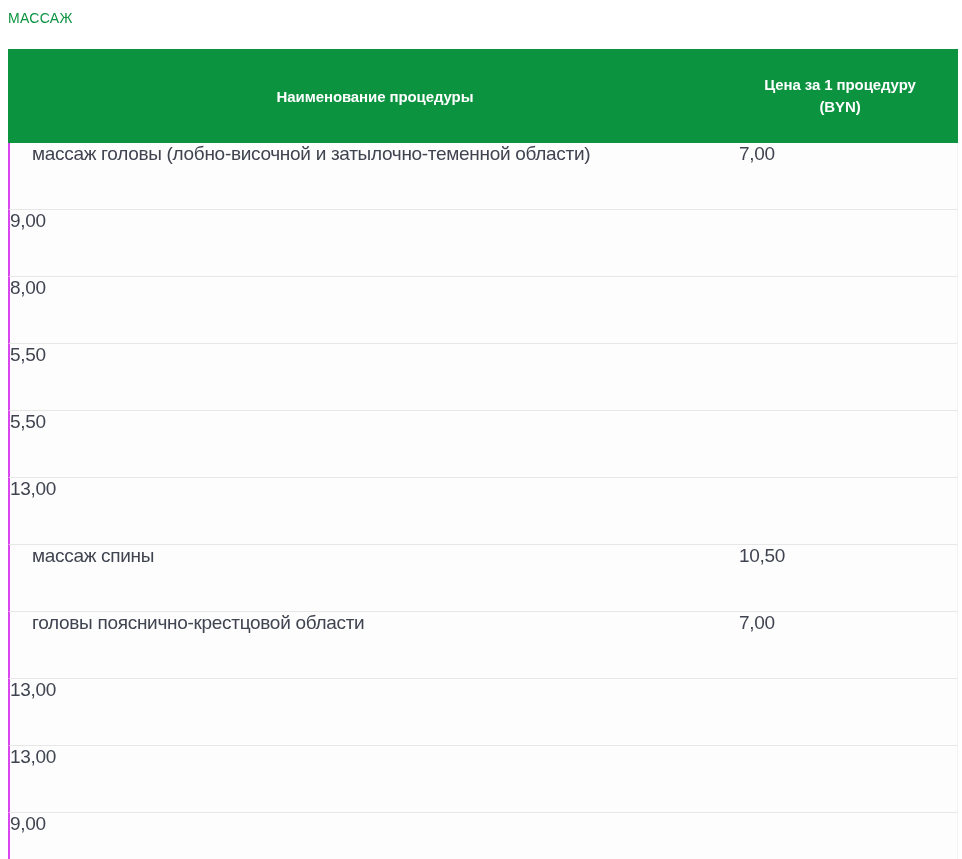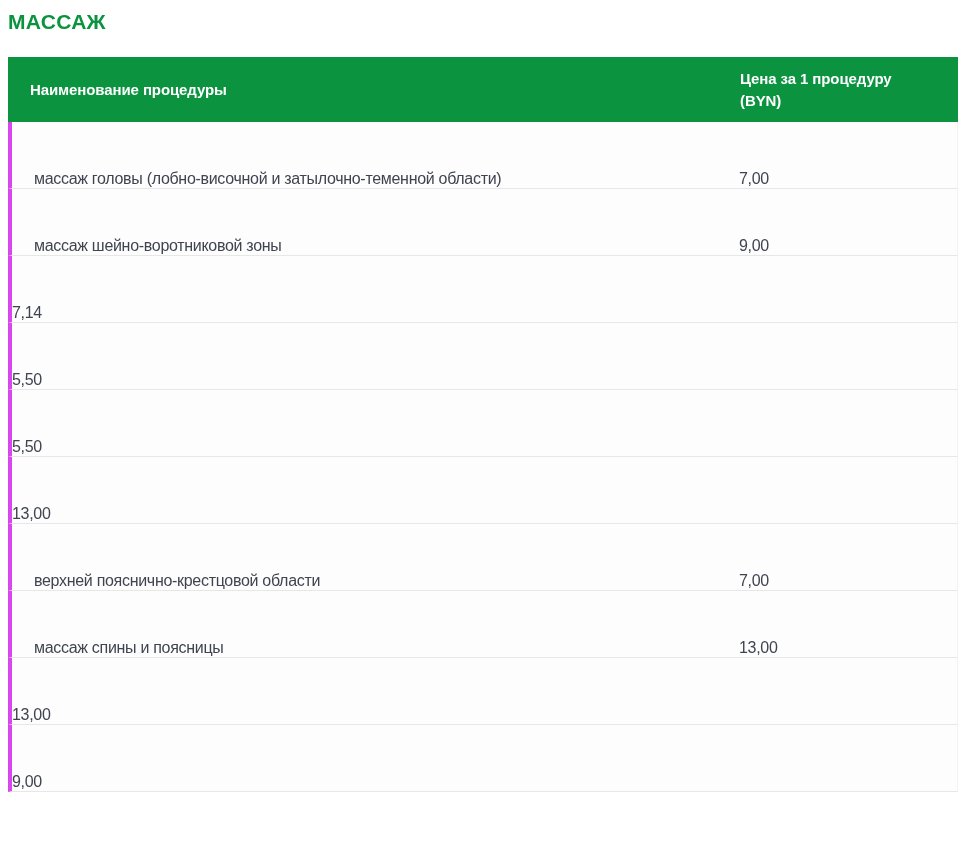--- a/index.html
+++ b/index.html
@@ -13,44 +13,45 @@
   }
   html,body{margin:0;padding:0;}
   body{
     width:962px;height:859px;overflow:hidden;
     background:var(--page-bg);
     font-family:"Liberation Sans","DejaVu Sans",sans-serif;
   }
   .page{padding:0 4px 0 8px;}
   .section-title{
     margin:0;padding:10px 0 0 0;
-    font-size:21px;font-weight:bold;
+    font-size:14px;font-weight:normal;
     color:var(--title-green);
     letter-spacing:.3px;
   }
   .price-table{
     margin-top:23px;
     width:950px;
   }
   .thead{
     background:var(--accent-green);
     color:var(--header-text);
-    height:65px;
+    height:94px;
     display:flex;align-items:center;
     font-weight:bold;font-size:15px;
     letter-spacing:-0.1px;
+    text-align:center;
   }
   .row{
-    display:flex;align-items:flex-end;
+    display:flex;align-items:flex-start;
     height:66px;
     background:var(--row-bg);
     border-bottom:1px solid var(--separator);
-    border-left:4px solid #d946ef;
+    border-left:2px solid #d946ef;
     border-right:1px solid #f2f2f2;
-    font-size:16px;
+    font-size:19px;
     color:var(--row-text);
     letter-spacing:-0.3px;
   }
   .cell-name{flex:1;padding-left:22px;padding-right:20px;}
   .cell-price{width:218px;flex:none;padding-right:18px;box-sizing:border-box;}
   .th-price-inner{display:inline-block;max-width:172px;line-height:1.45;}
 </style>
 </head>
 <body>
 
@@ -64,48 +65,50 @@
         <span class="th-price-inner">Цена за 1 процедуру (BYN)</span>
       </div>
     </div>
     <div>
   <div class="row">
     <div class="cell-name">массаж головы (лобно-височной и затылочно-теменной области)</div>
     <div class="cell-price">7,00</div>
   </div>
 
   <div class="row">
-    <div class="cell-name">массаж шейно-воротниковой зоны</div>
     <div class="cell-price">9,00</div>
   </div>
 
   <div class="row">
-    <div class="cell-price">7,14</div>
+    <div class="cell-price">8,00</div>
   </div>
 
   <div class="row">
     <div class="cell-price">5,50</div>
   </div>
 
   <div class="row">
     <div class="cell-price">5,50</div>
   </div>
 
   <div class="row">
     <div class="cell-price">13,00</div>
   </div>
 
+  <div class="row">
+    <div class="cell-name">массаж спины</div>
+    <div class="cell-price">10,50</div>
+  </div>
 
   <div class="row">
-    <div class="cell-name">верхней пояснично-крестцовой области</div>
+    <div class="cell-name">головы пояснично-крестцовой области</div>
     <div class="cell-price">7,00</div>
   </div>
 
   <div class="row">
-    <div class="cell-name">массаж спины и поясницы</div>
     <div class="cell-price">13,00</div>
   </div>
 
   <div class="row">
     <div class="cell-price">13,00</div>
   </div>
 
   <div class="row">
     <div class="cell-price">9,00</div>
   </div>

